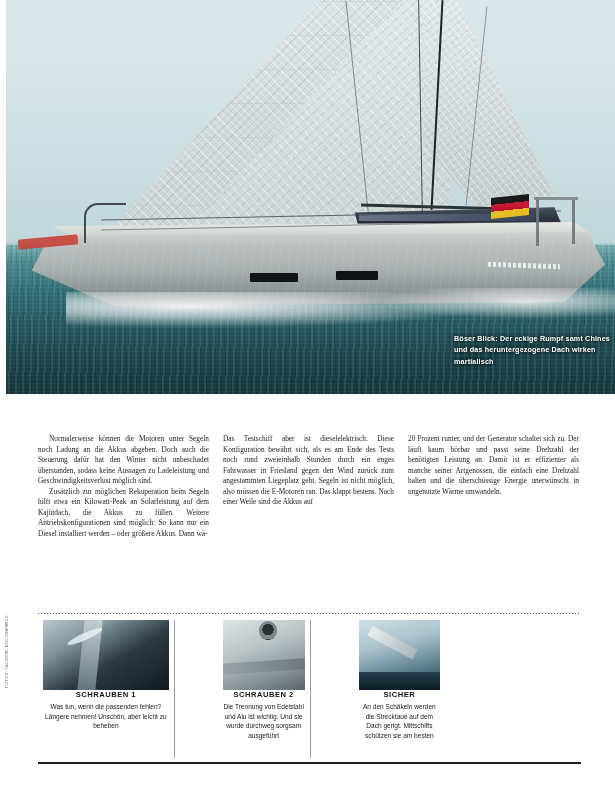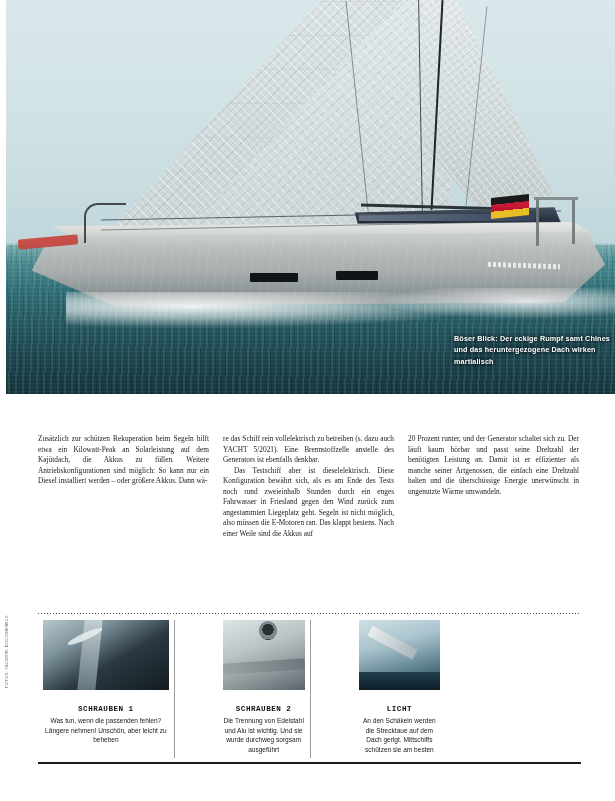--- a/index.html
+++ b/index.html
@@ -210,22 +210,22 @@
   .gitem{
     width:135.75px;position:relative;
     padding:0 5px;box-sizing:border-box;
     text-align:center;
   }
   .gitem + .gitem{border-left:1px solid #9a9a9a;padding-left:48px;}
   .gthumb{
     width:100%;height:70px;overflow:hidden;position:relative;background:#9aa;
   }
   .gtitle{
-    margin-top:15px;
-    font-family:Liberation Mono, monospace;
+    margin-top:0;
+    font-family:Liberation Sans, sans-serif;
     font-weight:bold;font-size:7.6px;letter-spacing:.5px;color:#111;
   }
   .gtext{
     margin-top:3px;
     font-family:"Liberation Sans", sans-serif;
     font-size:6.55px;line-height:9.6px;color:#1a1a1a;
   }
 
   
   .th1{background:linear-gradient(150deg,#b9c7cd 0%,#7e939c 28%,#2b3942 58%,#121a20 100%);}
@@ -300,25 +300,25 @@
     <div class="archtop"></div>
     <div class="wake"></div>
     <div class="wake2"></div>
 
     <div class="photo-caption">Böser Blick: Der eckige Rumpf samt Chines und das heruntergezogene Dach wirken martialisch</div>
   </div>
 
   <div class="body-wrap">
 
     <div class="col">
-      <p>Zusätzlich zur schützen Rekuperation beim Segeln hilft etwa ein Kilowatt-Peak an Solarleistung auf dem Kajütdach, die Akkus zu füllen. Weitere Antriebskonfigurationen sind möglich: So kann nur ein Diesel installiert werden – oder größere Akkus. Dann wä-</p>
+      <p class="first">Normalerweise können die Motoren unter Segeln noch Ladung an die Akkus abgeben. Doch auch die Steuerung dafür hat den Winter nicht unbeschadet überstanden, sodass keine Aussagen zu Ladeleistung und Geschwindigkeitsverlust möglich sind.</p>
+      <p>Zusätzlich zur möglichen Rekuperation beim Segeln hilft etwa ein Kilowatt-Peak an Solarleistung auf dem Kajütdach, die Akkus zu füllen. Weitere Antriebskonfigurationen sind möglich: So kann nur ein Diesel installiert werden – oder größere Akkus. Dann wä-</p>
     </div>
 
     <div class="col">
-      <p>re das Schiff rein vollelektrisch zu betreiben (s. dazu auch YACHT 5/2021). Eine Brennstoffzelle anstelle des Generators ist ebenfalls denkbar.</p>
       <p>Das Testschiff aber ist dieselelektrisch. Diese Konfiguration bewährt sich, als es am Ende des Tests noch rund zweieinhalb Stunden durch ein enges Fahrwasser in Friesland gegen den Wind zurück zum angestammten Liegeplatz geht. Segeln ist nicht möglich, also müssen die E-Motoren ran. Das klappt bestens. Nach einer Weile sind die Akkus auf</p>
     </div>
 
     <div class="col">
       <p>20 Prozent runter, und der Generator schaltet sich zu. Der läuft kaum hörbar und passt seine Drehzahl der benötigten Leistung an. Damit ist er effizienter als manche seiner Artgenossen, die einfach eine Drehzahl halten und die überschüssige Energie unerwünscht in ungenutzte Wärme umwandeln.</p>
     </div>
 
   </div>
 
   <div class="dot-rule"></div>
@@ -332,21 +332,21 @@
     </div>
 
     <div class="gitem">
       <div class="gthumb th2"></div>
       <div class="gtitle">SCHRAUBEN 2</div>
       <div class="gtext">Die Trennung von Edelstahl und Alu ist wichtig. Und sie wurde durchweg sorgsam ausgeführt</div>
     </div>
 
     <div class="gitem">
       <div class="gthumb th3"></div>
-      <div class="gtitle">LICHT</div>
+      <div class="gtitle">SICHER</div>
       <div class="gtext">An den Schäkeln werden die Strecktaue auf dem Dach gerigt. Mittschiffs schützen sie am besten</div>
     </div>
 
 
   </div>
 
   <div class="bottom-rule"></div>
 
   <div class="credit">FOTOS: YACHT/B. BOCZNIEWICZ</div>
 

